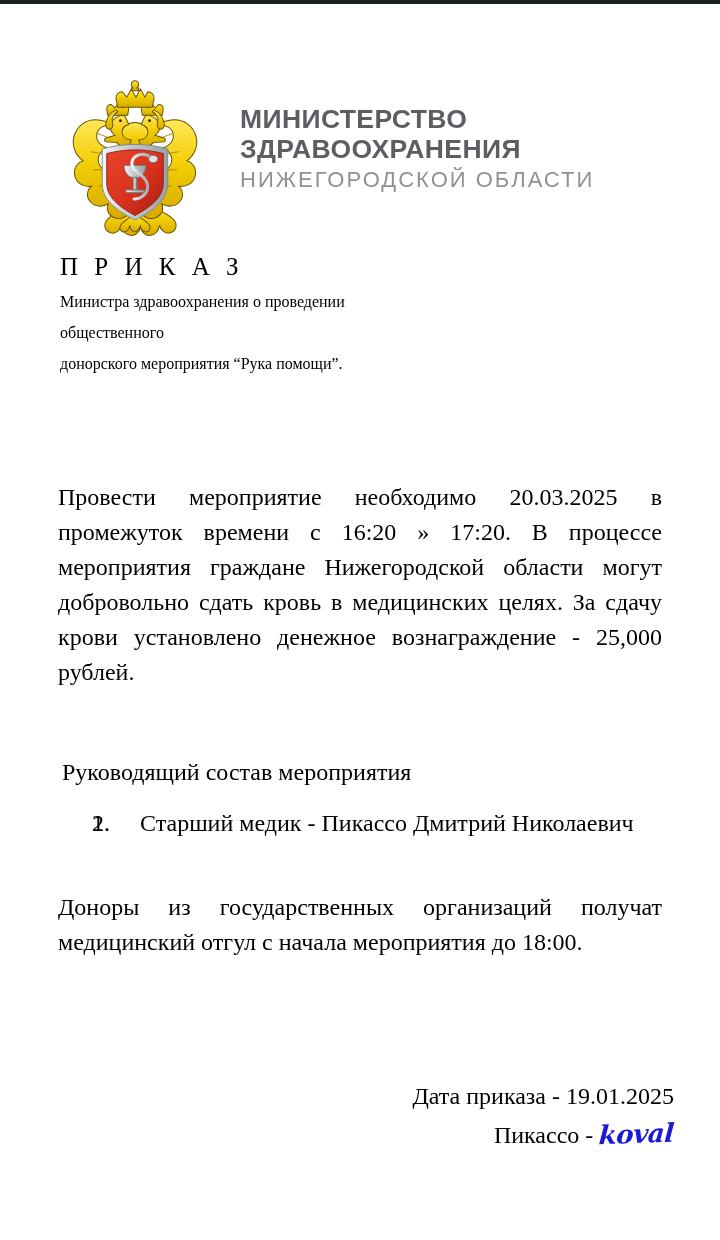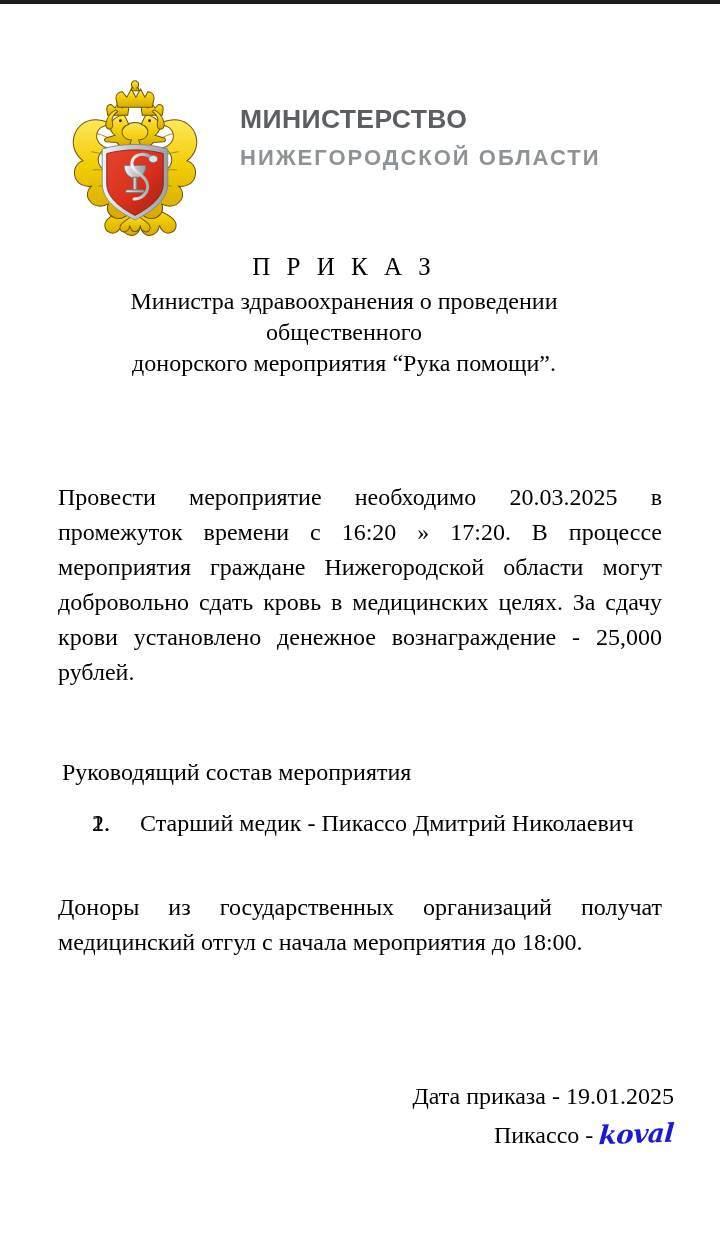--- a/index.html
+++ b/index.html
@@ -60,45 +60,45 @@
     font-family: "Liberation Sans", "DejaVu Sans", sans-serif;
     font-weight: 700;
     font-size: 26.5px;
     line-height: 30px;
     letter-spacing: 0.4px;
     color: #5b5f63;
     white-space: nowrap;
   }
   .ministry-line3 {
     font-family: "Liberation Sans", "DejaVu Sans", sans-serif;
-    font-weight: 700;
+    font-weight: 400;
     font-size: 22px;
     line-height: 28px;
     letter-spacing: 2.0px;
     color: #8d9297;
     white-space: nowrap;
-    margin-top: 10px;
+    margin-top: 2px;
   }
 
   
   .title-block {
     position: absolute;
     top: 250px;
-    left: 44px;
+    left: 60px;
     width: 600px;
-    text-align: center;
+    text-align: left;
   }
   .doc-kind {
     font-size: 25px;
     line-height: 34px;
     letter-spacing: 5px;
     margin-bottom: 2px;
   }
   .doc-subtitle {
-    font-size: 24px;
+    font-size: 16px;
     line-height: 31px;
   }
 
   
   .body-block {
     position: absolute;
     top: 468px;
     left: 46px;
     width: 628px;
   }
@@ -253,20 +253,21 @@
         <g fill="none" stroke="url(#silverG)" stroke-width="3.4" stroke-linecap="round">
           <path d="M118 99 c-6 -6 -16 -5 -20 1 c-3 5 -1 11 4 14 c6 4 12 9 12 16
                    c0 8 -7 14 -15 14"></path>
         </g>
         <path d="M120 96 c3 0 5 2 5 4 c0 2 -2 4 -5 4 c-3 0 -5 -2 -5 -4 c0 -2 2 -4 5 -4 z" fill="#dfe2e4" stroke="#6e7478" stroke-width="0.9"></path>
       </svg>
     </div>
 
     <div class="ministry-text">
       <div class="ministry-line1">МИНИСТЕРСТВО</div>
+      <div class="ministry-line2">ЗДРАВООХРАНЕНИЯ</div>
       <div class="ministry-line3">НИЖЕГОРОДСКОЙ ОБЛАСТИ</div>
     </div>
   </div>
 
   <div class="title-block">
     <div class="doc-kind">П Р И К А З</div>
     <div class="doc-subtitle">Министра здравоохранения о проведении</div>
     <div class="doc-subtitle">общественного</div>
     <div class="doc-subtitle">донорского мероприятия “Рука помощи”.</div>
   </div>

